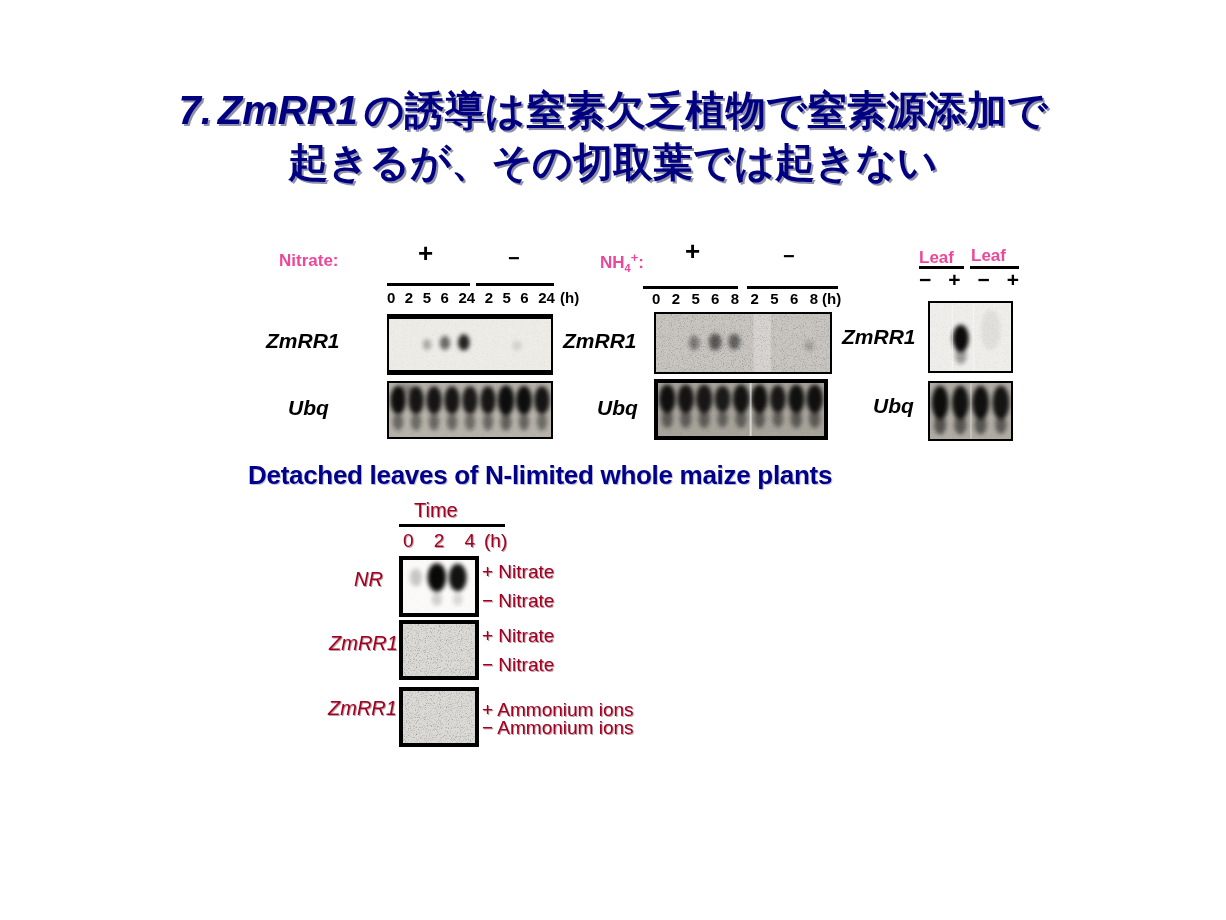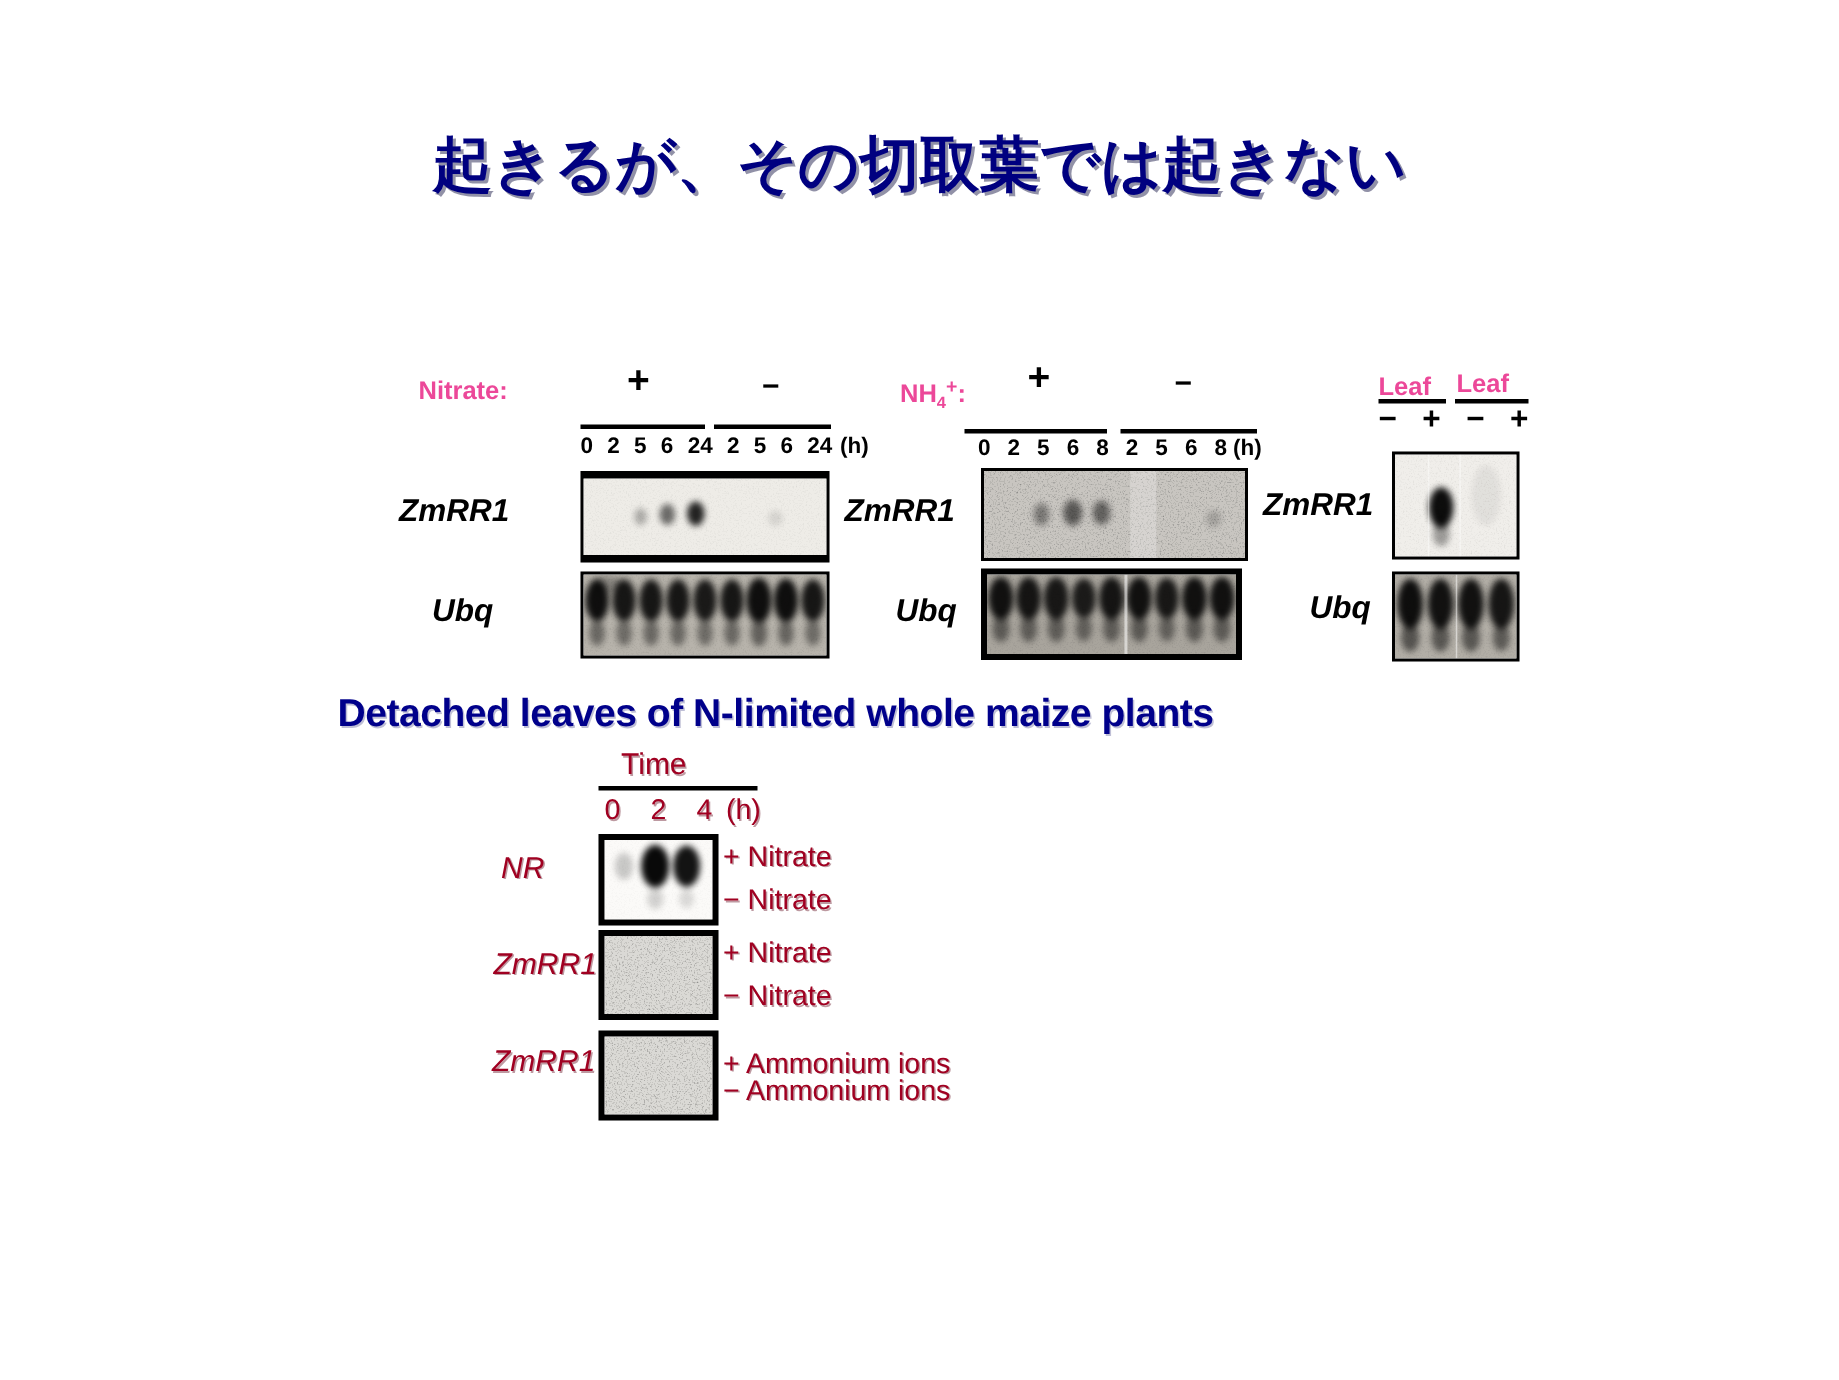--- a/index.html
+++ b/index.html
@@ -45,20 +45,23 @@
     </filter>
     <filter id="blurF" x="-60%" y="-60%" width="220%" height="220%">
       <feGaussianBlur stdDeviation="2.2"></feGaussianBlur>
     </filter>
   </defs>
 </svg>
 
 <div class="slide">
 
   <div class="abs title">
+    <div>
+      <span class="lat">7.</span><span class="lat">ZmRR1</span><span>の誘導は窒素欠乏植物で窒素源添加で</span>
+    </div>
     <div>起きるが、その切取葉では起きない</div>
   </div>
 
 
   <div class="abs lbl" style="left:279px;top:251px">Nitrate:</div>
   <div class="abs sign" style="left:418px;top:240px">+</div>
   <div class="abs msign" style="left:508px;top:248px">−</div>
   <div class="abs rule" style="left:387px;top:283px;width:83px"></div>
   <div class="abs rule" style="left:476px;top:283px;width:78px"></div>
   <div class="abs tpr" style="left:387px;top:289px;width:168px">
@@ -207,32 +210,32 @@
         <ellipse cx="50.625" cy="19.599999999999998" rx="8.504999999999999" ry="16.8" fill="#050505" opacity="0.9" filter="url(#blurF)"></ellipse>
         <ellipse cx="70.875" cy="19.599999999999998" rx="8.504999999999999" ry="16.8" fill="#050505" opacity="0.88" filter="url(#blurF)"></ellipse>
         <ellipse cx="10.125" cy="42" rx="6.075" ry="9.520000000000001" fill="#050505" opacity="0.52" filter="url(#blurF)"></ellipse>
         <ellipse cx="30.375" cy="42" rx="6.075" ry="9.520000000000001" fill="#050505" opacity="0.5" filter="url(#blurF)"></ellipse>
         <ellipse cx="50.625" cy="42" rx="6.075" ry="9.520000000000001" fill="#050505" opacity="0.5" filter="url(#blurF)"></ellipse>
         <ellipse cx="70.875" cy="42" rx="5.670000000000001" ry="8.96" fill="#050505" opacity="0.48" filter="url(#blurF)"></ellipse>
         <rect x="40.5" y="0" width="1" height="56" fill="#ffffff" opacity="0.5"></rect>
       </svg>
     </div>
 
-  <div class="abs h-blue h2s" style="left:225px;top:460px">Detached leaves of N-limited whole maize plants</div>
+  <div class="abs h-blue h2s" style="left:248px;top:460px">Detached leaves of N-limited whole maize plants</div>
 
   <div class="abs red" style="left:414px;top:499px;font-size:20px">Time</div>
   <div class="abs rule" style="left:399px;top:524px;width:106px"></div>
   <div class="abs red redtp" style="left:403px;top:530px;width:72px">
     <span>0</span>
     <span>2</span>
     <span>4</span>
   </div>
   <div class="abs red" style="left:484px;top:530px;font-size:19px">(h)</div>
 
-  <div class="abs red redprobe" style="left:334px;top:568px">NR</div>
+  <div class="abs red redprobe" style="left:354px;top:568px">NR</div>
   <div class="abs blot bthick" style="left:399px;top:556px;width:80px;height:61px">
       <svg viewBox="0 0 72 53" preserveAspectRatio="none">
         <rect width="72" height="53" fill="#fbfaf8"></rect>
         <rect width="72" height="53" filter="url(#grainF)" opacity="0.05"></rect>
         <ellipse cx="12.959999999999999" cy="17.490000000000002" rx="6.12" ry="9.01" fill="#050505" opacity="0.2" filter="url(#blurF)"></ellipse>
         <ellipse cx="33.839999999999996" cy="17.490000000000002" rx="9.36" ry="14.31" fill="#050505" opacity="0.96" filter="url(#blurF)"></ellipse>
         <ellipse cx="54.72" cy="17.490000000000002" rx="9" ry="13.780000000000001" fill="#050505" opacity="0.92" filter="url(#blurF)"></ellipse>
         <ellipse cx="33.839999999999996" cy="39.22" rx="5.3999999999999995" ry="6.890000000000001" fill="#050505" opacity="0.16" filter="url(#blurF)"></ellipse>
         <ellipse cx="54.72" cy="39.22" rx="5.040000000000001" ry="6.359999999999999" fill="#050505" opacity="0.13" filter="url(#blurF)"></ellipse>
       </svg>

